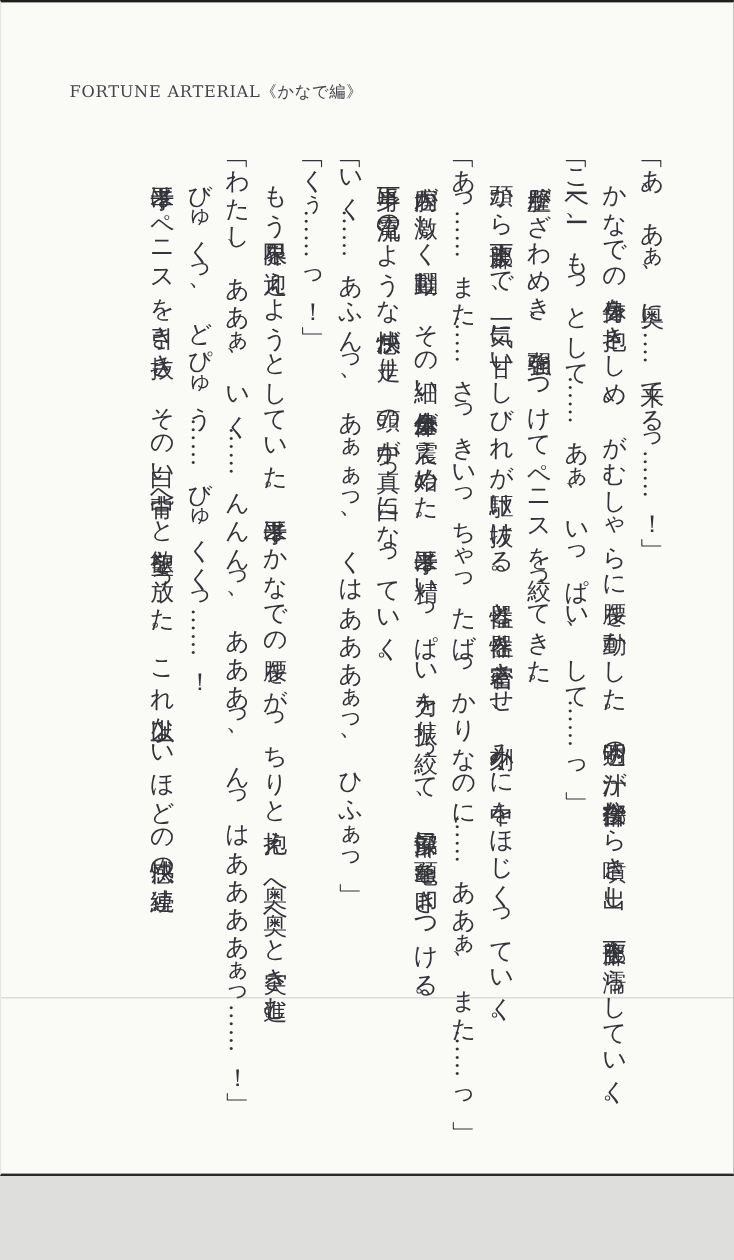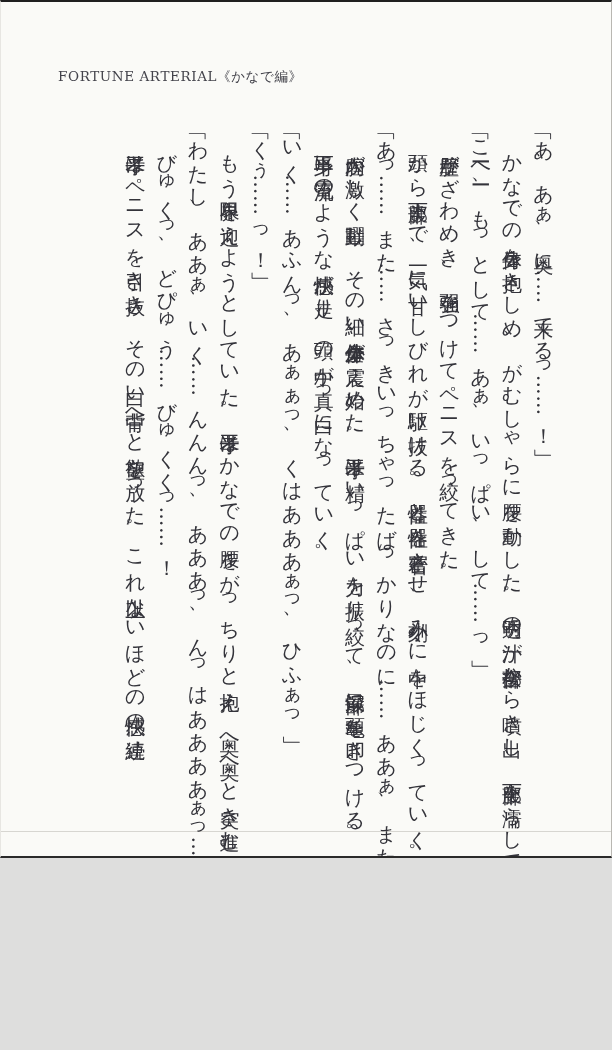--- a/index.html
+++ b/index.html
@@ -3,21 +3,21 @@
 <meta charset="utf-8">
 <style>
   html, body {
     margin: 0;
     padding: 0;
     background: #dededd;
   }
   .page {
     position: relative;
     width: 612px;
-    height: 858px;
+    height: 980px;
     margin: 0 auto;
     background: #fafaf7;
     border-top: 2px solid #1f1f1f;
     border-bottom: 2px solid #2a2a2a;
     border-right: 1px solid #b9b7b2;
     border-left: 1px solid #e7e6e2;
     box-sizing: border-box;
     overflow: hidden;
     font-family: "DejaVu Serif", "Liberation Serif", serif;
   }

